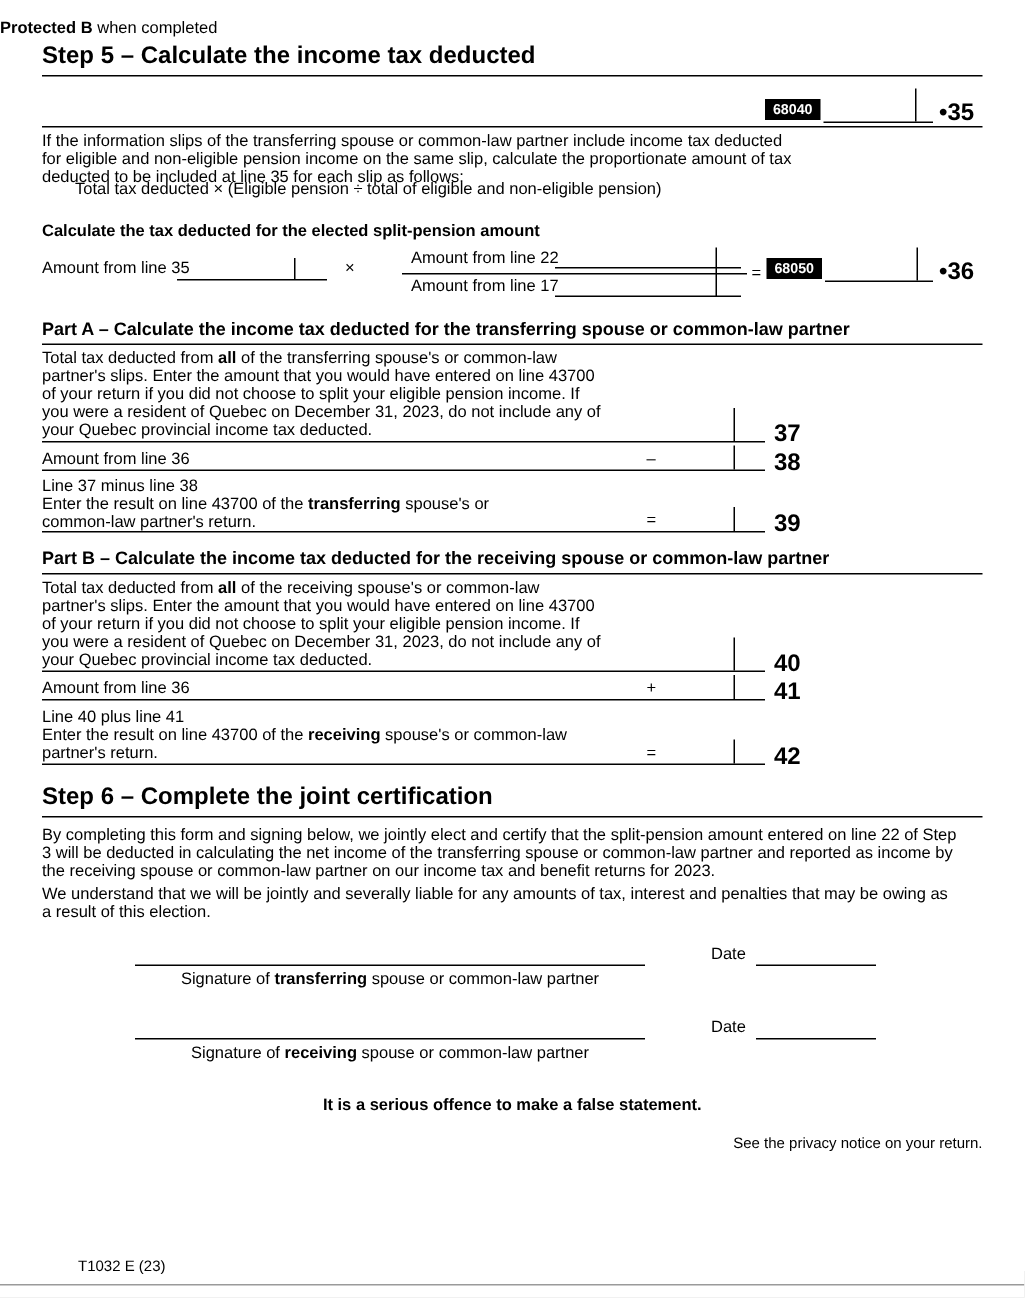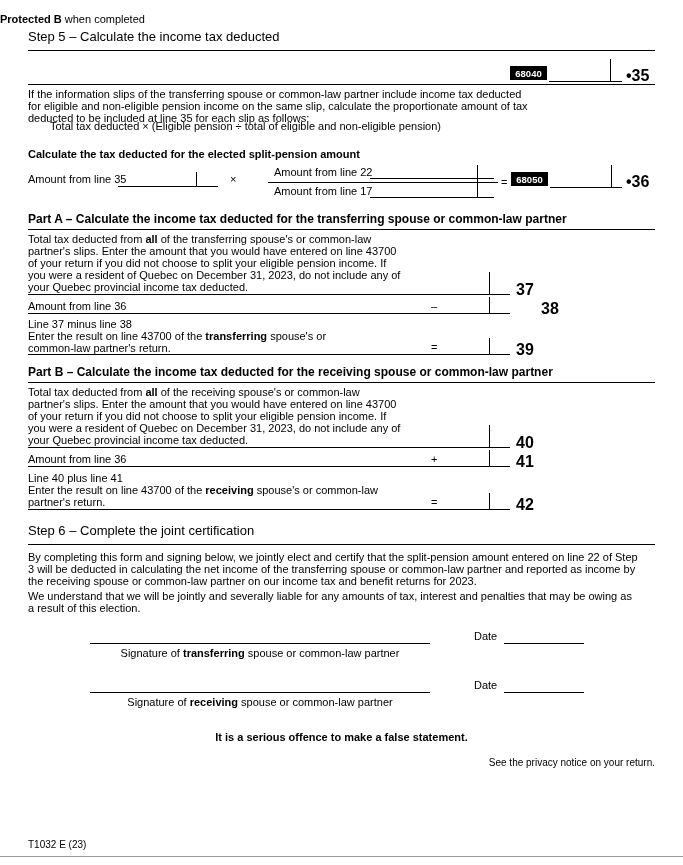--- a/index.html
+++ b/index.html
@@ -9,30 +9,30 @@
     background:#ffffff; color:#000;
     font-family:"Liberation Sans", sans-serif; font-size:11px;
     overflow:hidden;
   }
   .abs { position:absolute; }
   .b { font-weight:bold; }
   .para { position:absolute; font-size:11px; line-height:12px; }
   .rule { position:absolute; height:1px; background:#000; }
   .rule-light { position:absolute; height:1px; background:#9a9a9a; }
   .vtick { position:absolute; width:1px; background:#000; }
-  .step-heading { position:absolute; font-size:13px; font-weight:normal; }
+  .step-heading { position:absolute; font-size:16px; font-weight:bold; }
   .part-heading { position:absolute; font-size:12px; font-weight:bold; }
   .subhead { position:absolute; font-size:11px; font-weight:bold; }
   .codebox {
     position:absolute; width:37px; height:14px; background:#000; color:#fff;
     font-size:9.5px; font-weight:bold; display:flex; align-items:center; justify-content:center;
   }
   .lineno { position:absolute; font-size:16px; font-weight:bold; }
   .op { position:absolute; font-size:11px; }
-  .small { font-size:10px; }
+  .small { font-size:10px;padding-left:24px; }
   .center { text-align:center; }
   .right { text-align:right; }
 </style>
 </head>
 <body>
 
 <div class="page">
 
   <div class="abs" style="top:13px;left:0;width:655px;">
     <span class="b">Protected B</span><span> when completed</span>
@@ -72,21 +72,21 @@
   <div class="rule" style="top:229px;left:28px;width:627px;"></div>
   <p class="para" style="top:233px;left:28px;width:374px;"><span>Total tax deducted from </span><span class="b">all</span><span> of the transferring spouse's or common-law partner's slips. Enter the amount that you would have entered on line 43700 of your return if you did not choose to split your eligible pension income. If you were a resident of Quebec on December 31, 2023, do not include any of your Quebec provincial income tax deducted.</span></p>
   <div class="rule" style="top:294px;left:28px;width:482px;"></div>
   <div class="vtick" style="top:272px;left:489px;height:22px;"></div>
   <div class="lineno" style="top:281px;left:516px;">37</div>
 
   <div class="abs" style="top:300px;left:28px;">Amount from line 36</div>
   <div class="rule" style="top:313px;left:28px;width:482px;"></div>
   <div class="op" style="top:300px;left:431px;">–</div>
   <div class="vtick" style="top:297px;left:489px;height:16px;"></div>
-  <div class="lineno" style="top:300px;left:516px;margin-left:25px;">38</div>
+  <div class="lineno" style="top:300px;left:516px;">38</div>
 
   <div class="abs" style="top:318px;left:28px;">Line 37 minus line 38</div>
   <p class="para" style="top:330px;left:28px;width:345px;"><span>Enter the result on line 43700 of the </span><span class="b">transferring</span><span> spouse's or common-law partner's return.</span></p>
   <div class="rule" style="top:354px;left:28px;width:482px;"></div>
   <div class="op" style="top:341px;left:431px;">=</div>
   <div class="vtick" style="top:338px;left:489px;height:16px;"></div>
   <div class="lineno" style="top:341px;left:516px;">39</div>
 
   <h2 class="part-heading" style="top:365px;left:28px;">Part B – Calculate the income tax deducted for the receiving spouse or common-law partner</h2>
   <div class="rule" style="top:382px;left:28px;width:627px;"></div>

